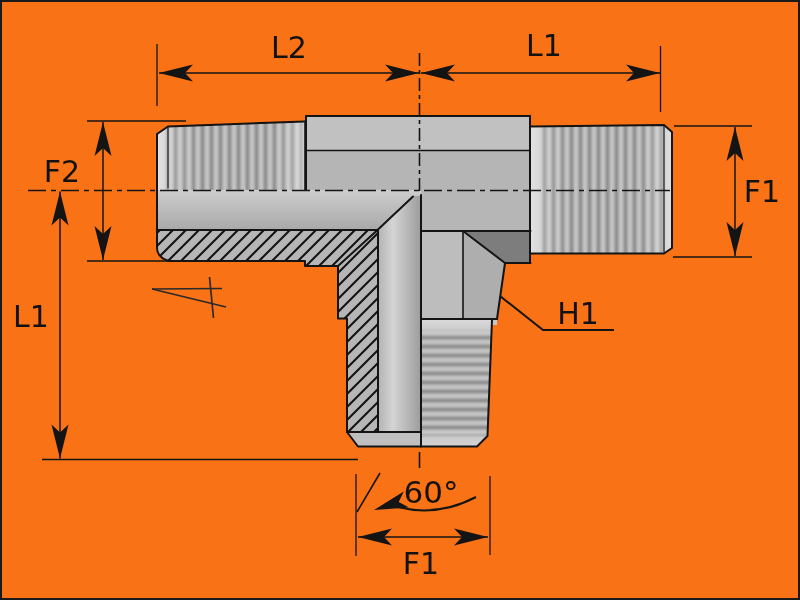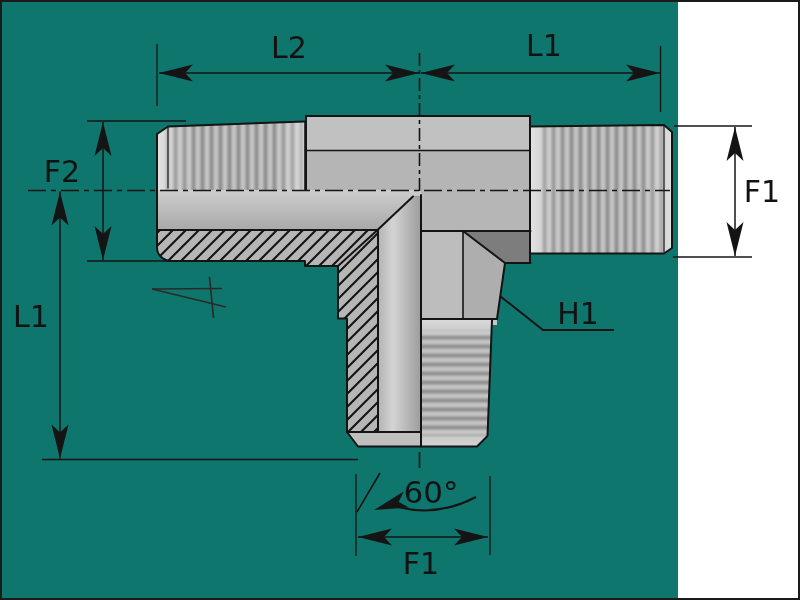--- a/index.html
+++ b/index.html
@@ -1,17 +1,17 @@
 <!DOCTYPE html>
 <html><head>
 <meta charset="utf-8">
 <style>
   html,body{margin:0;padding:0;background:#ffffff;}
   .canvas-wrap{
-    width:678px;height:600px;position:relative;background:#0f766e;
+    width:800px;height:600px;position:relative;background:#f97316;
     box-sizing:border-box;font-family:"DejaVu Sans","Liberation Sans",sans-serif;
   }
   svg{display:block;}
   text{
     font-family:"DejaVu Sans","Liberation Sans",sans-serif;
     fill:#121212;
   }
   .dim-label{font-size:30px;}
   .angle-label{font-size:31px;}
 </style>

